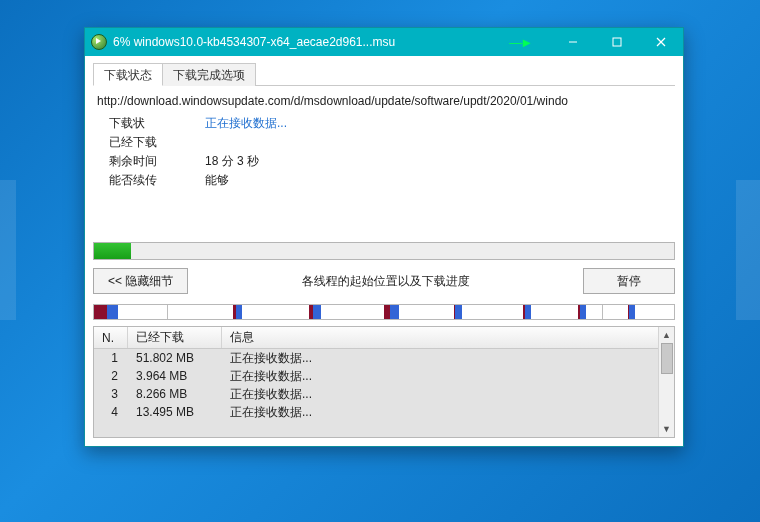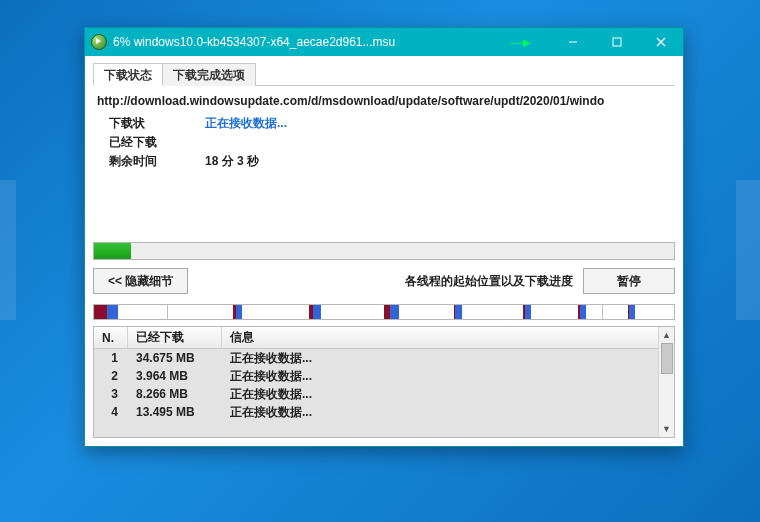--- a/index.html
+++ b/index.html
@@ -37,21 +37,21 @@
   }
   .title-text{ flex:0 0 auto; white-space:nowrap; overflow:hidden; }
   .title-spacer{ flex:1; }
   .title-arrow{ color:#0f5; font-size:13px; margin-right:20px; letter-spacing:-2px; }
   .win-btn{
     width:44px; height:28px; display:flex; align-items:center; justify-content:center;
     color:#fff; font-size:11px;
   }
   .win-btn svg{ display:block; }
 
-  .client{ flex:1; padding:6px 8px 8px; display:flex; flex-direction:column; overflow:hidden;font-weight:bold; }
+  .client{ flex:1; padding:6px 8px 8px; display:flex; flex-direction:column; overflow:hidden; }
 
   .tabs{ display:flex; border-bottom:1px solid #c9c9c9; height:24px; }
   .tab{
     padding:3px 10px; border:1px solid #c9c9c9; border-bottom:none;
     background:#f2f2f2; margin-right:-1px; position:relative; top:1px;
     color:#333; font-size:12px;
   }
   .tab.active{ background:#fff; border-bottom:1px solid #fff; z-index:2; }
 
   .url-row{ padding:8px 4px 4px; color:#222; white-space:nowrap; overflow:hidden; }
@@ -70,21 +70,21 @@
     position:absolute; left:0; top:0; bottom:0; width:6.4%;
     background:linear-gradient(#33c233,#18a018);
   }
 
   .btn-row{ display:flex; align-items:center; gap:10px; margin-top:8px; }
   .btn{
     min-width:92px; height:26px; border:1px solid #a9a9a9;
     background:#f3f3f3; display:flex; align-items:center; justify-content:center;
     font-size:12px; color:#222; padding:0 14px;
   }
-  .btn-row .mid{ flex:1; text-align:right; color:#222; }
+  .btn-row .mid{ flex:1; text-align:center; color:#222; }
 
   .timeline{
     height:16px; border:1px solid #b8b8b8; margin-top:10px;
     position:relative; background:#fff;
   }
   .tl-seg{ position:absolute; top:0; bottom:0; }
   .tl-done{ background:#8a0f2c; }
   .tl-rx{ background:#3264d6; }
   .tl-border{ position:absolute; top:0; bottom:0; width:1px; background:#bdbdbd; }
 
@@ -159,20 +159,24 @@
       <div class="info-row">
         <div class="info-label">下载状</div>
         <div class="info-value link">正在接收数据...</div>
       </div>
       <div class="info-row">
         <div class="info-label">已经下载</div>
       </div>
       <div class="info-row">
         <div class="info-label">剩余时间</div>
         <div class="info-value">18 分 3 秒</div>
+      </div>
+      <div class="info-row">
+        <div class="info-label">能否续传</div>
+        <div class="info-value">能够</div>
       </div>
     </div>
 
     <div class="progress-outer">
       <div class="progress-fill" id="progress-fill" style="width: 6.39%;"></div>
     </div>
 
     <div class="btn-row">
       <div class="btn">&lt;&lt;  隐藏细节</div>
       <div class="mid">各线程的起始位置以及下载进度</div>
@@ -207,21 +211,21 @@
 
     <div class="threads">
       <div class="th-head">
         <div class="th-col n">N.</div>
         <div class="th-col dl">已经下载</div>
         <div class="th-col info">信息</div>
       </div>
       <div class="th-body" id="th-body">
           <div class="th-row">
             <div class="c n">1</div>
-            <div class="c dl">34.675 MB</div>
+            <div class="c dl">51.802 MB</div>
             <div class="c info">正在接收数据...</div>
           </div>
           <div class="th-row">
             <div class="c n">2</div>
             <div class="c dl">3.964 MB</div>
             <div class="c info">正在接收数据...</div>
           </div>
           <div class="th-row">
             <div class="c n">3</div>
             <div class="c dl">8.266 MB</div>

